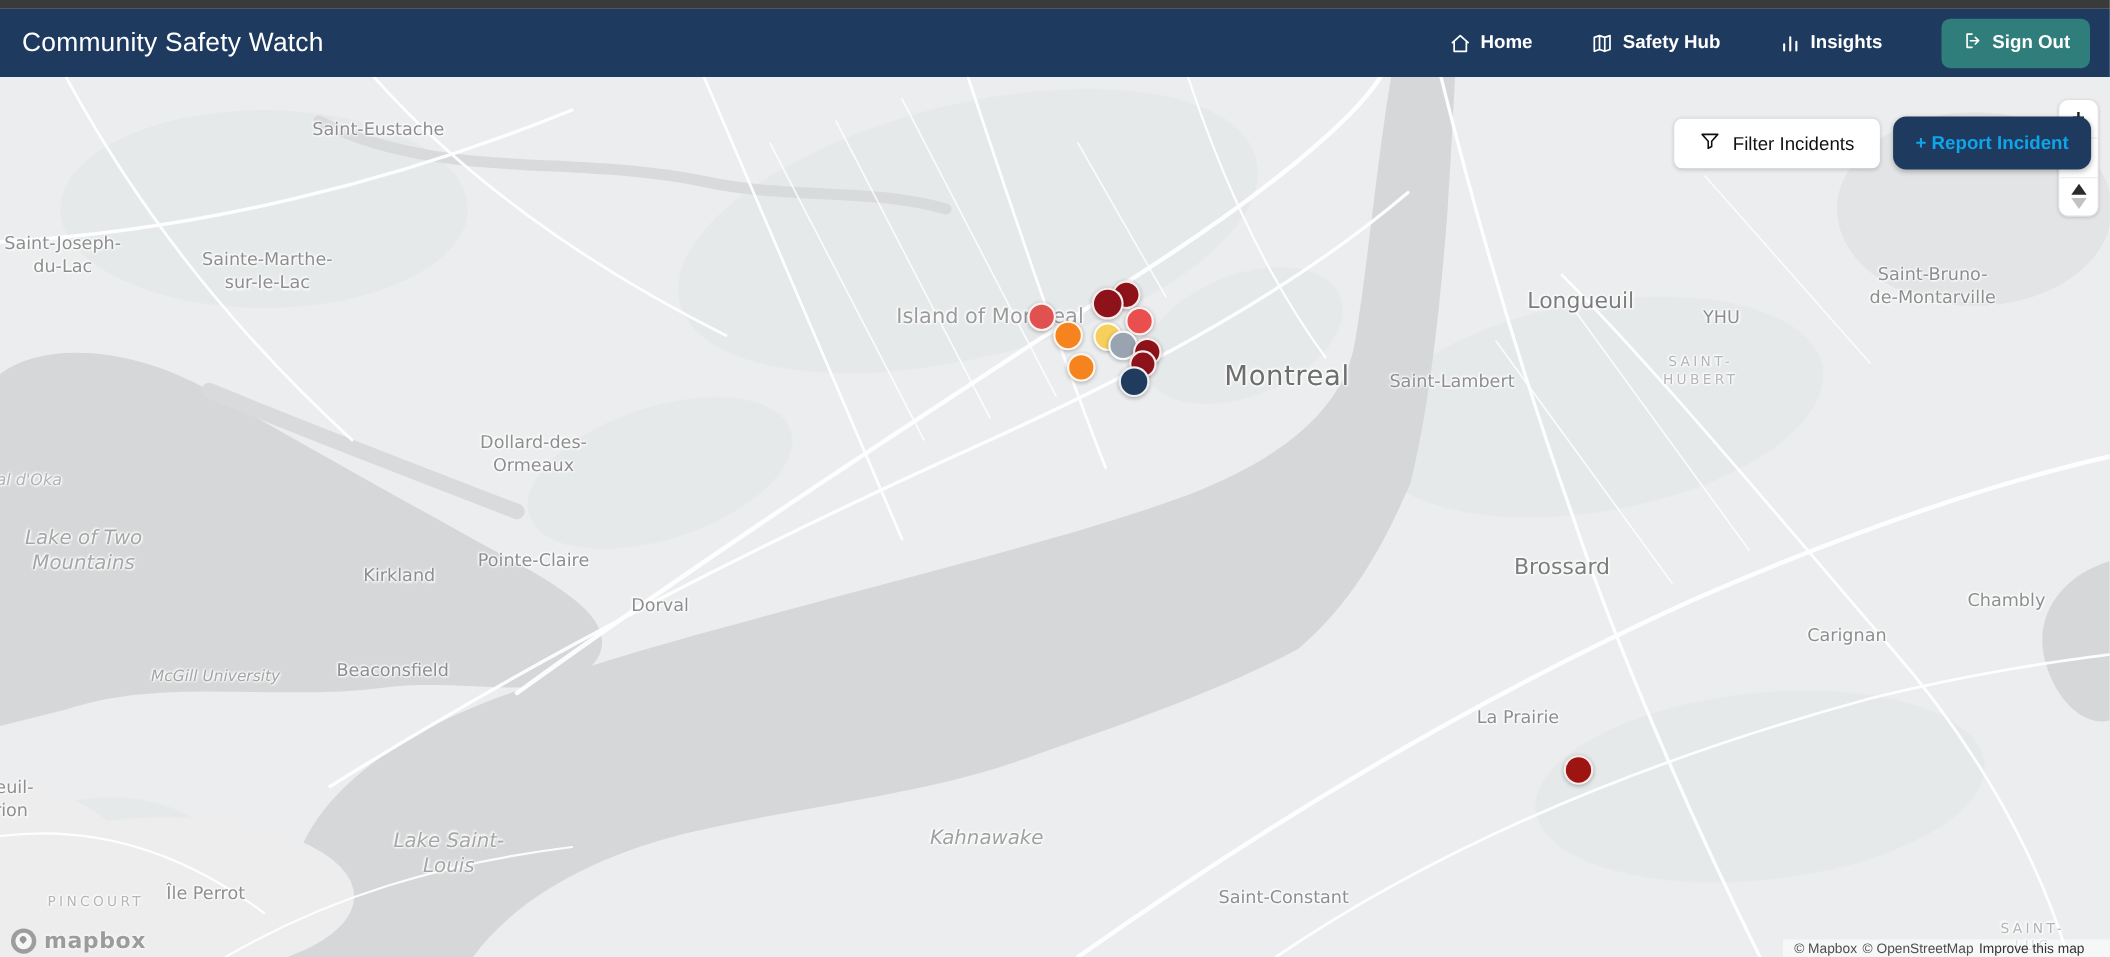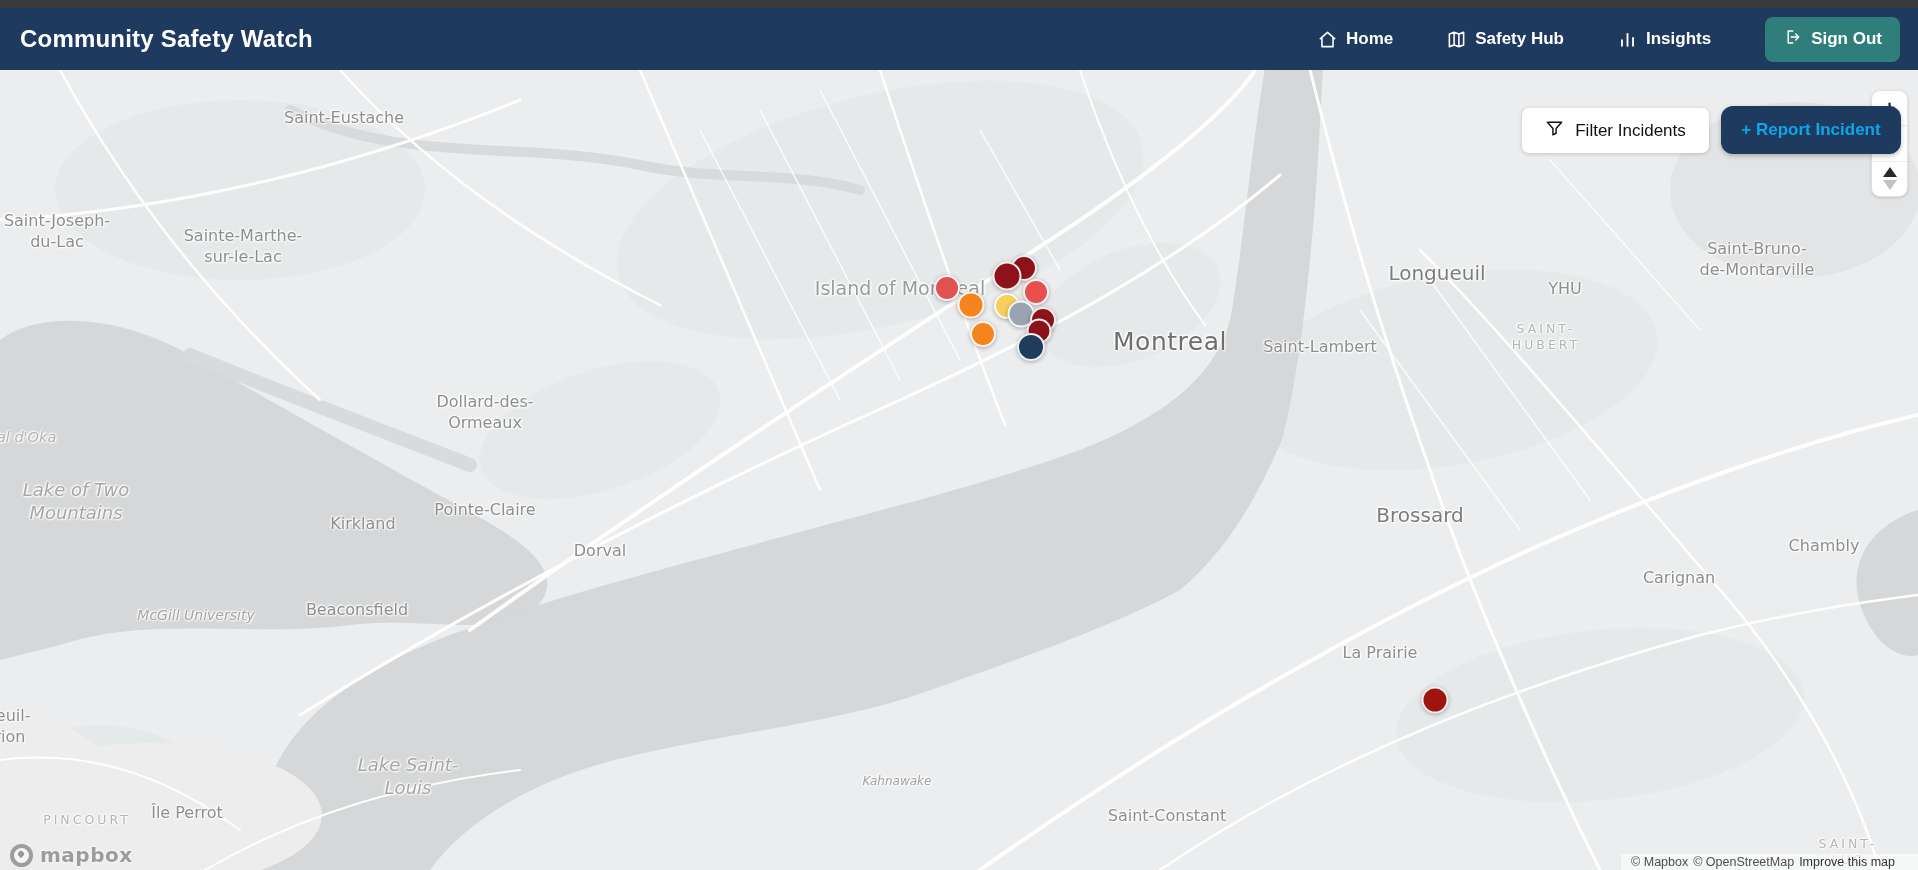--- a/index.html
+++ b/index.html
@@ -2,39 +2,39 @@
 <html><head>
 <meta charset="utf-8">
 <style>
   html,body{margin:0;padding:0;width:1918px;height:870px;overflow:hidden;
     font-family:"Liberation Sans",sans-serif;background:#ebedee;}
   .top-strip{position:absolute;left:0;top:0;width:1918px;height:8px;background:#3a3a3a;z-index:40;}
   
   .header{position:absolute;left:0;top:8px;width:1918px;height:62px;background:#1e3a5f;
     display:flex;align-items:center;justify-content:space-between;z-index:30;
     padding:0;box-sizing:border-box;}
-  .app-title{color:#fff;font-size:24px;font-weight:bold;padding-left:20px;letter-spacing:.2px;}
+  .app-title{color:#fff;font-size:24px;font-weight:normal;padding-left:20px;letter-spacing:.2px;}
   .nav{display:flex;align-items:center;gap:54px;padding-right:18px;}
   .nav-item{display:flex;align-items:center;gap:9px;color:#fff;font-size:17px;font-weight:600;cursor:pointer;}
   .nav-item svg{display:block;}
   .signout-btn{display:flex;align-items:center;gap:10px;background:#2f7e7b;color:#fff;border:none;
     font-size:17px;font-weight:600;padding:11px 18px;border-radius:8px;cursor:pointer;
     font-family:"Liberation Sans",sans-serif;}
   
   .map{position:absolute;left:0;top:70px;width:1918px;height:800px;overflow:hidden;background:#ebedee;cursor:grab;}
   .terrain{position:absolute;left:0;top:0;}
   .layer{position:absolute;left:0;top:0;width:1918px;height:870px;pointer-events:none;}
   .map-label{position:absolute;transform:translate(-50%,-50%);white-space:pre-line;text-align:center;
     font-family:"DejaVu Sans",sans-serif;line-height:1.3;
     text-shadow:0 0 2px #fff,0 0 3px #fff,1px 1px 2px #fff,-1px -1px 2px #fff;}
   .lbl-city{font-size:25px;color:#6e6e6e;letter-spacing:.5px;}
   .lbl-city2{font-size:20px;color:#7c7c7c;}
   .lbl-town{font-size:16px;color:#8e8e8e;}
   .lbl-area{font-size:19px;color:#9b9b9b;}
-  .lbl-area-i{font-size:12px;color:#a0a0a0;font-style:italic;margin-top:20px;}
+  .lbl-area-i{font-size:18px;color:#a0a0a0;font-style:italic;}
   .lbl-water{font-size:18px;color:#a6a6a6;font-style:italic;}
   .lbl-park{font-size:14.5px;color:#b3b3b3;font-style:italic;}
   .lbl-poi{font-size:14px;color:#a5a5a5;font-style:italic;}
   .lbl-district{font-size:12.5px;color:#b5b5b5;letter-spacing:3px;}
   .marker{position:absolute;transform:translate(-50%,-50%);border-radius:50%;
     border:2px solid rgba(255,255,255,.92);box-shadow:0 1px 4px rgba(0,0,0,.3);
     pointer-events:auto;cursor:pointer;box-sizing:border-box;}
   
   .btn-filter{position:absolute;left:1522px;top:108px;width:187px;height:45px;background:#fff;
     border:none;border-radius:7px;box-shadow:0 1px 4px rgba(0,0,0,.18);display:flex;align-items:center;

